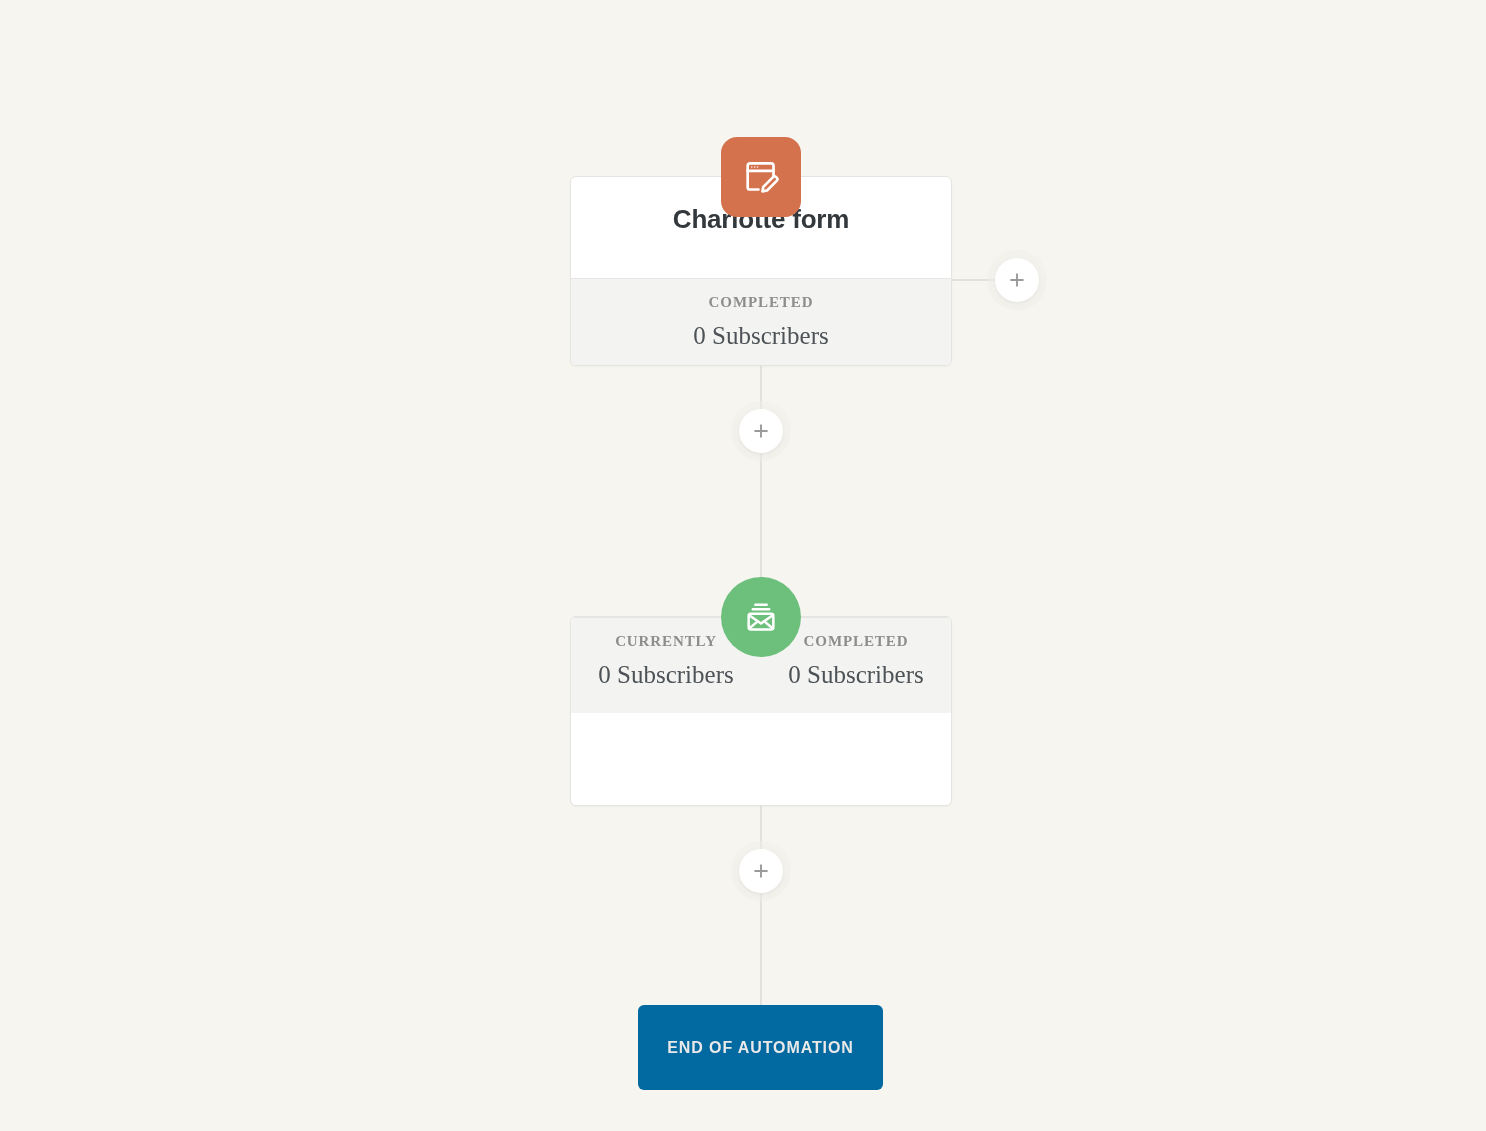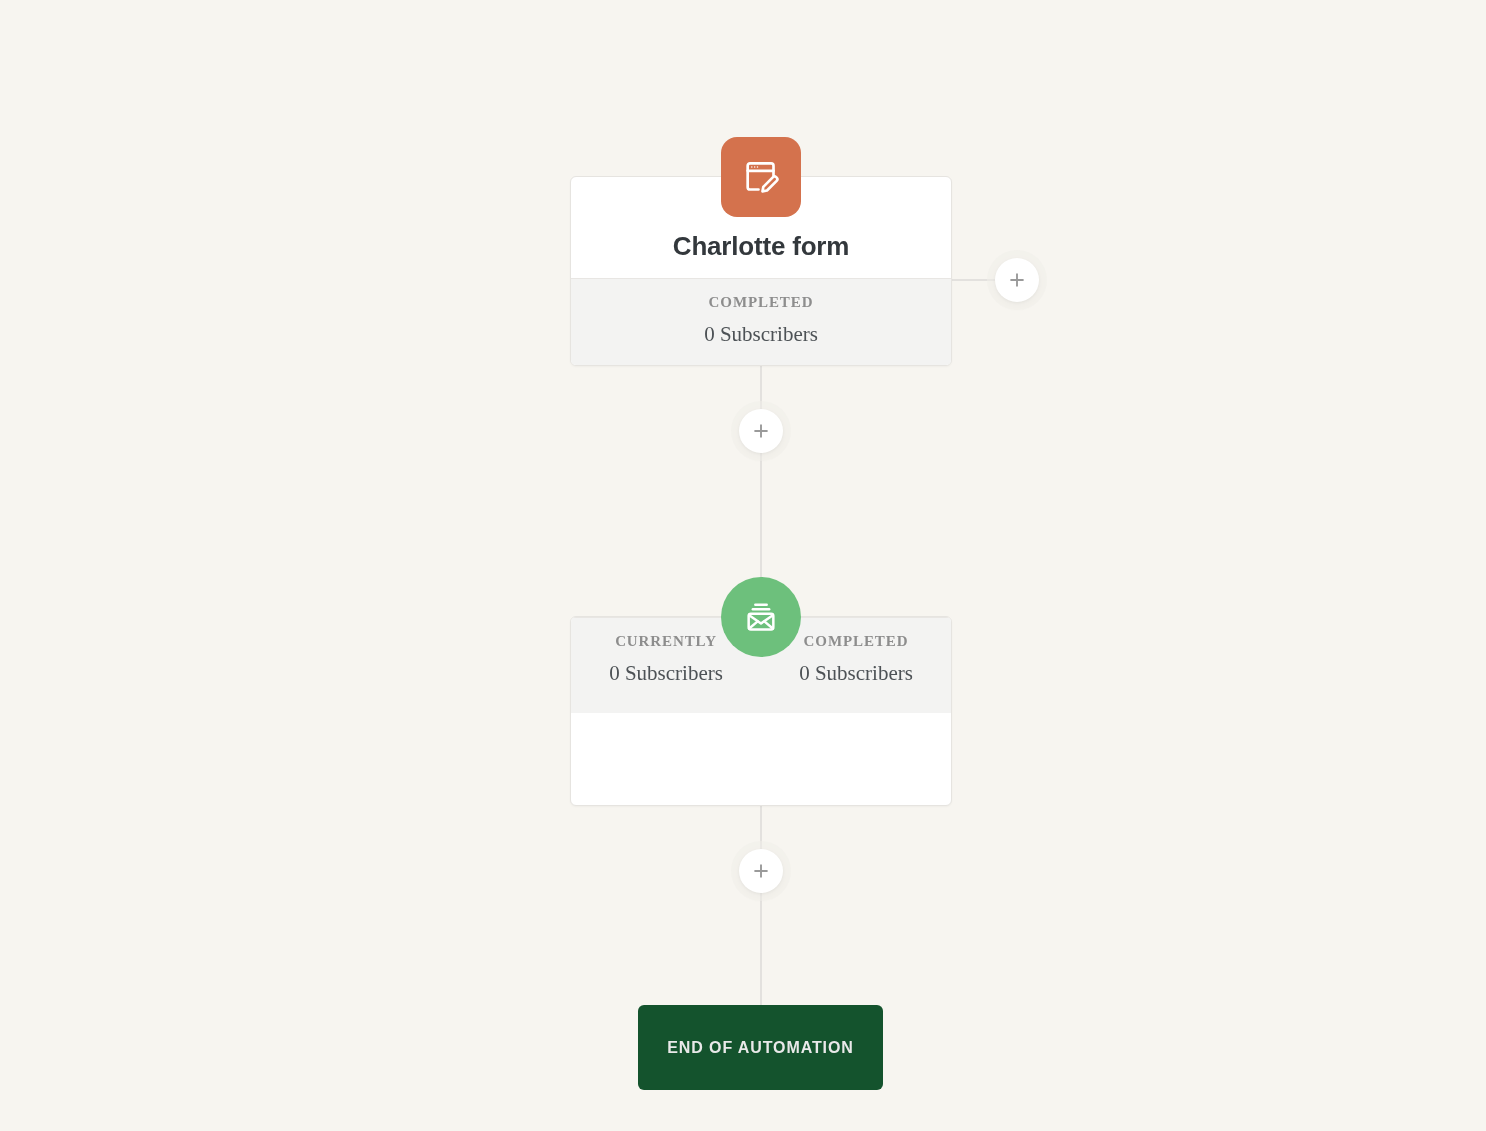--- a/index.html
+++ b/index.html
@@ -77,21 +77,21 @@
     font-family: Liberation Serif, serif;
   }
   .stat-label {
     font-size: 15px;
     font-weight: bold;
     color: #8d8d8d;
     letter-spacing: 0.9px;
     text-transform: uppercase;
   }
   .stat-value {
-    font-size: 21px;
+    font-size: 25px;
     color: #4d5256;
     margin-top: 11px;
   }
 
   
   .icon-badge {
     position: absolute;
     display: flex;
     align-items: center;
     justify-content: center;
@@ -106,21 +106,21 @@
   .icon-badge.circle {
     width: 80px;
     height: 80px;
     border-radius: 50%;
     background: #6dc07c;
   }
 
   
   .end-block {
     position: absolute;
-    background: #14532d;
+    background: #0369a1;
     border-radius: 6px;
     display: flex;
     align-items: center;
     justify-content: center;
   }
   .end-label {
     color: #e9e9e9;
     font-size: 16px;
     font-weight: bold;
     letter-spacing: 0.9px;
@@ -141,21 +141,21 @@
       <path d="M19.5 11.2V5.2a1.4 1.4 0 0 0-1.4-1.4H5.4A1.4 1.4 0 0 0 4 5.2v12.9a1.4 1.4 0 0 0 1.4 1.4h5.1"></path>
       <path d="M4 8.3h15.5"></path>
       <circle cx="6.5" cy="6" r="0.45" fill="#ffffff" stroke="none"></circle>
       <circle cx="8.2" cy="6" r="0.45" fill="#ffffff" stroke="none"></circle>
       <circle cx="9.9" cy="6" r="0.45" fill="#ffffff" stroke="none"></circle>
       <path d="M19.2 12.1 13.4 17.9l-0.5 2.7 2.7-0.5 5.8-5.8a1.35 1.35 0 0 0 0-1.9l-0.3-0.3a1.35 1.35 0 0 0-1.9 0z"></path>
     </svg>
   </div>
 
   <div class="node-card" style="left:570px; top:176px; width:382px; height:190px;">
-    <div style="height:101px; display:flex; align-items:flex-end; justify-content:center; padding-bottom:16px;">
+    <div style="height:101px; display:flex; align-items:center; justify-content:center; padding-bottom:16px;">
       <div class="node-title">Charlotte form</div>
     </div>
     <div class="node-stats" style="height:88px; padding-top:15px;">
       <div class="stat-col">
         <div class="stat-label">COMPLETED</div>
         <div class="stat-value">0 Subscribers</div>
       </div>
     </div>
   </div>
 

